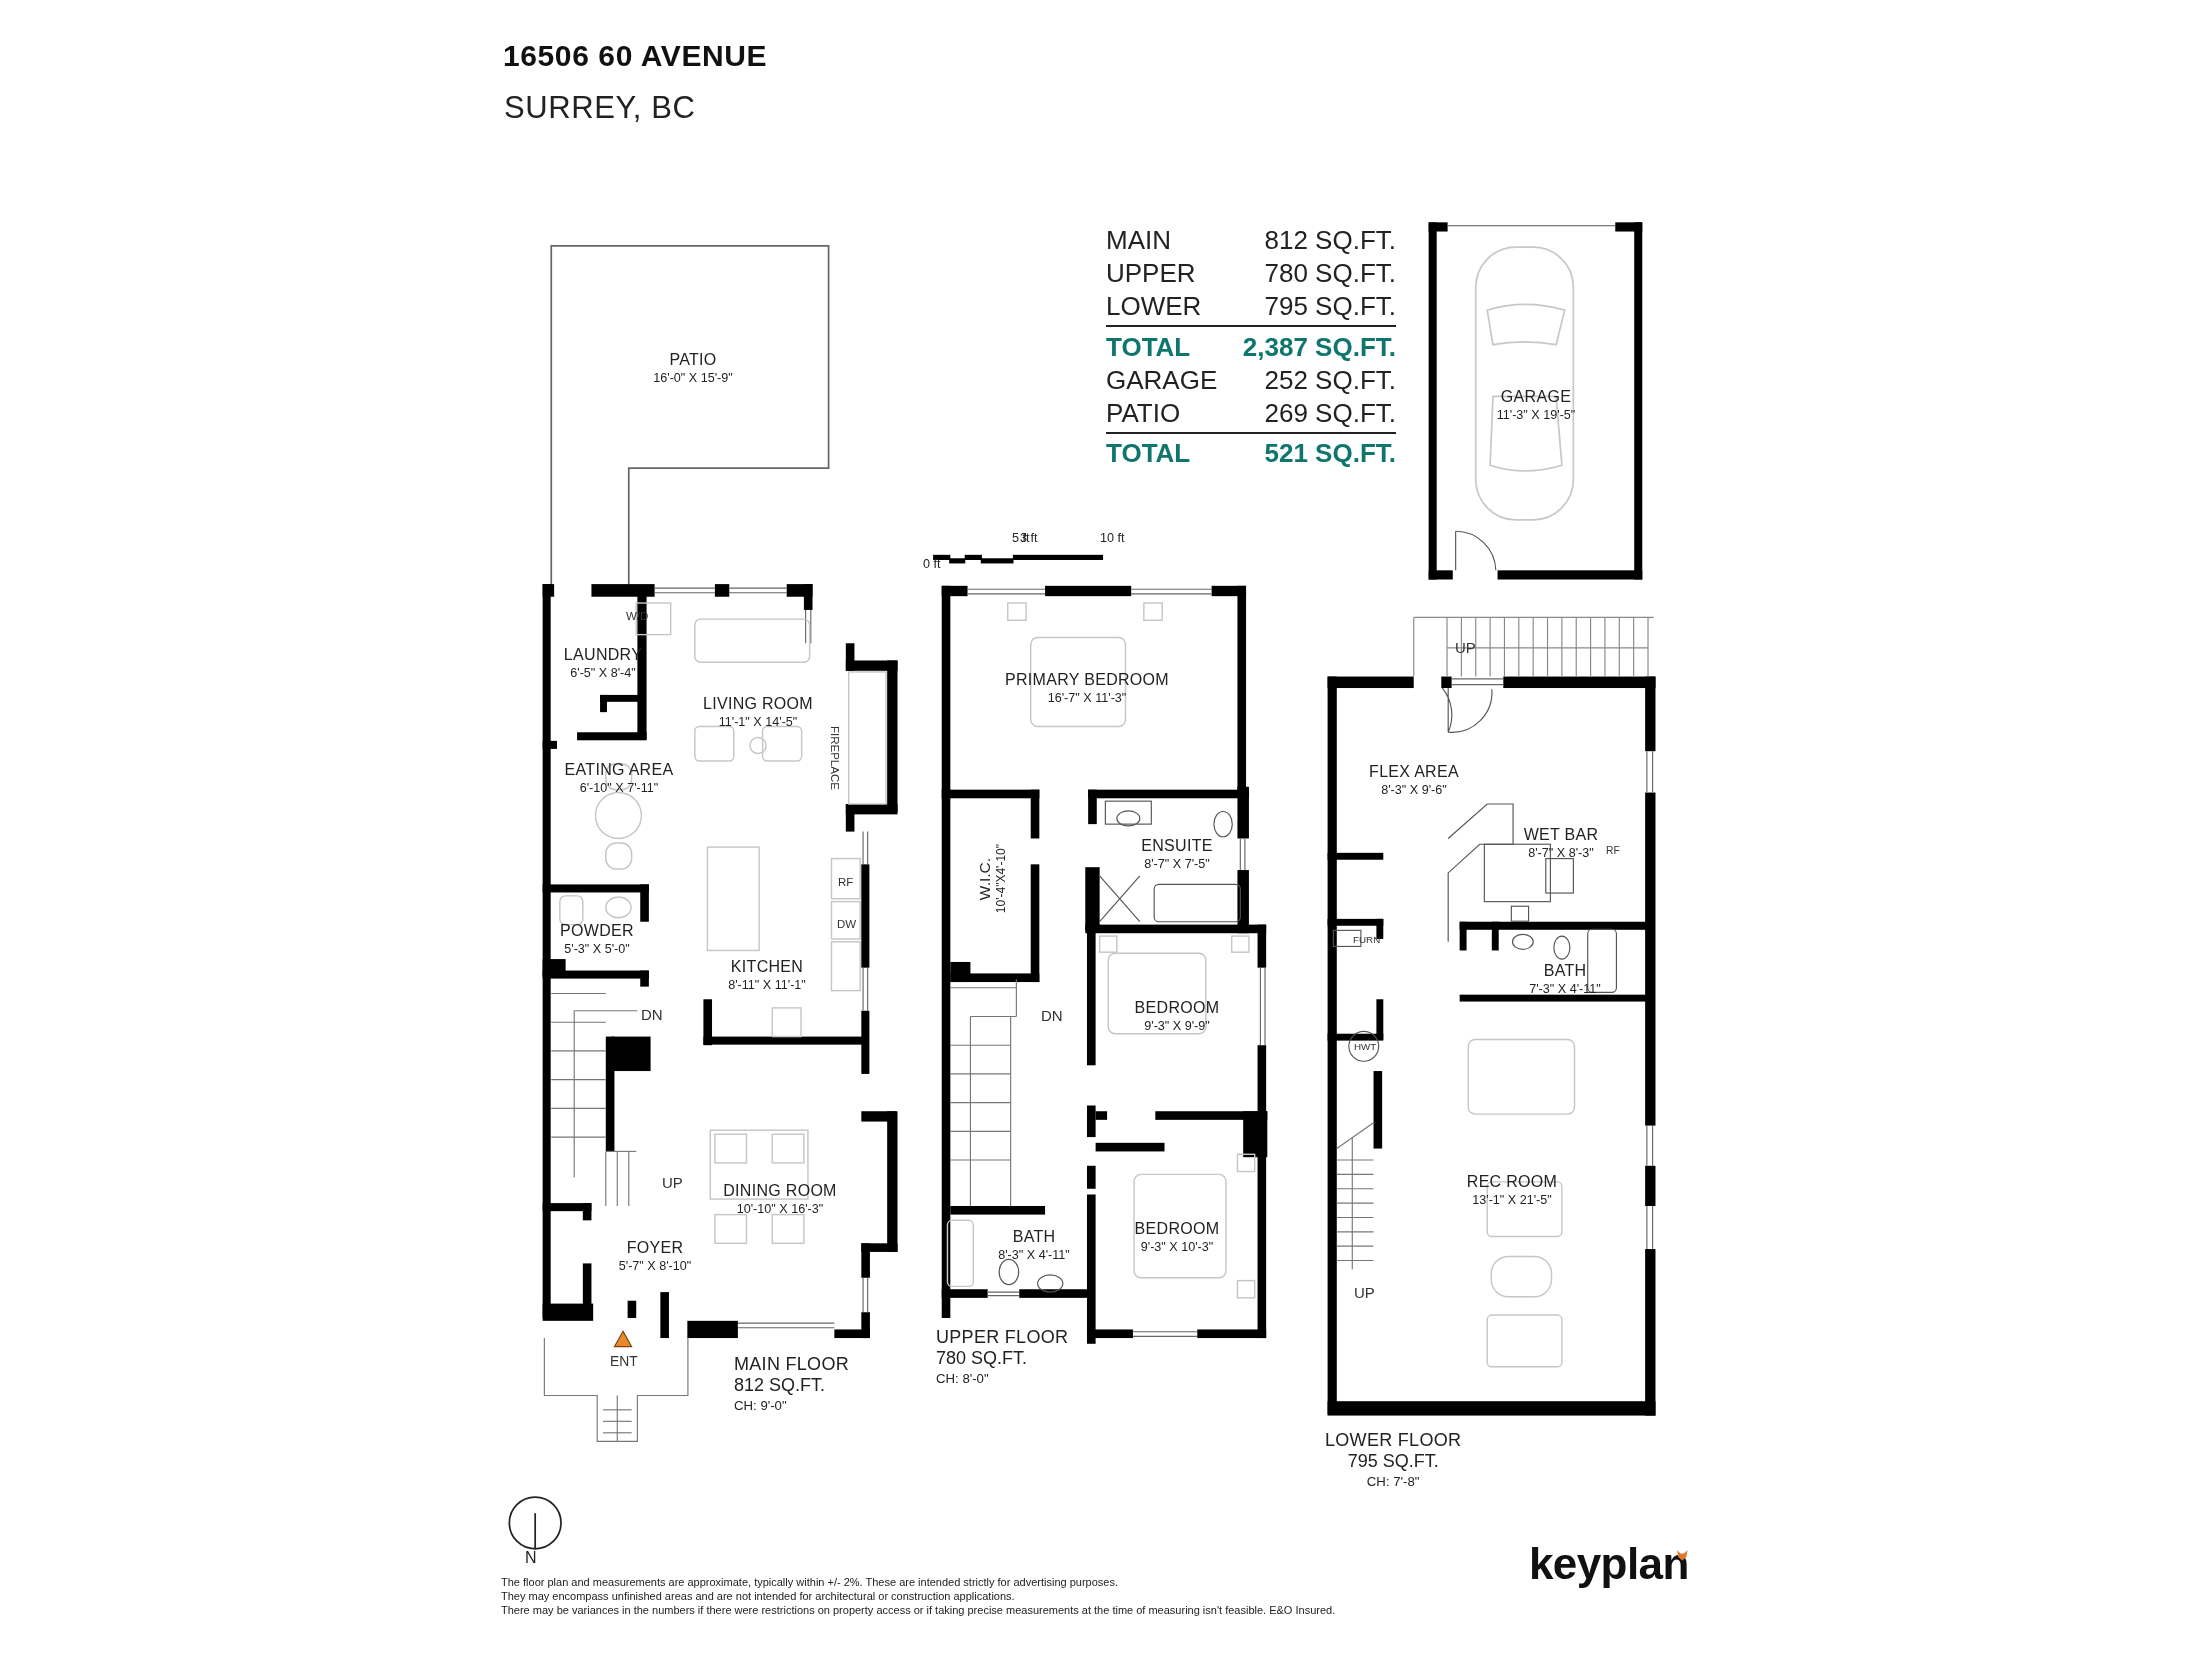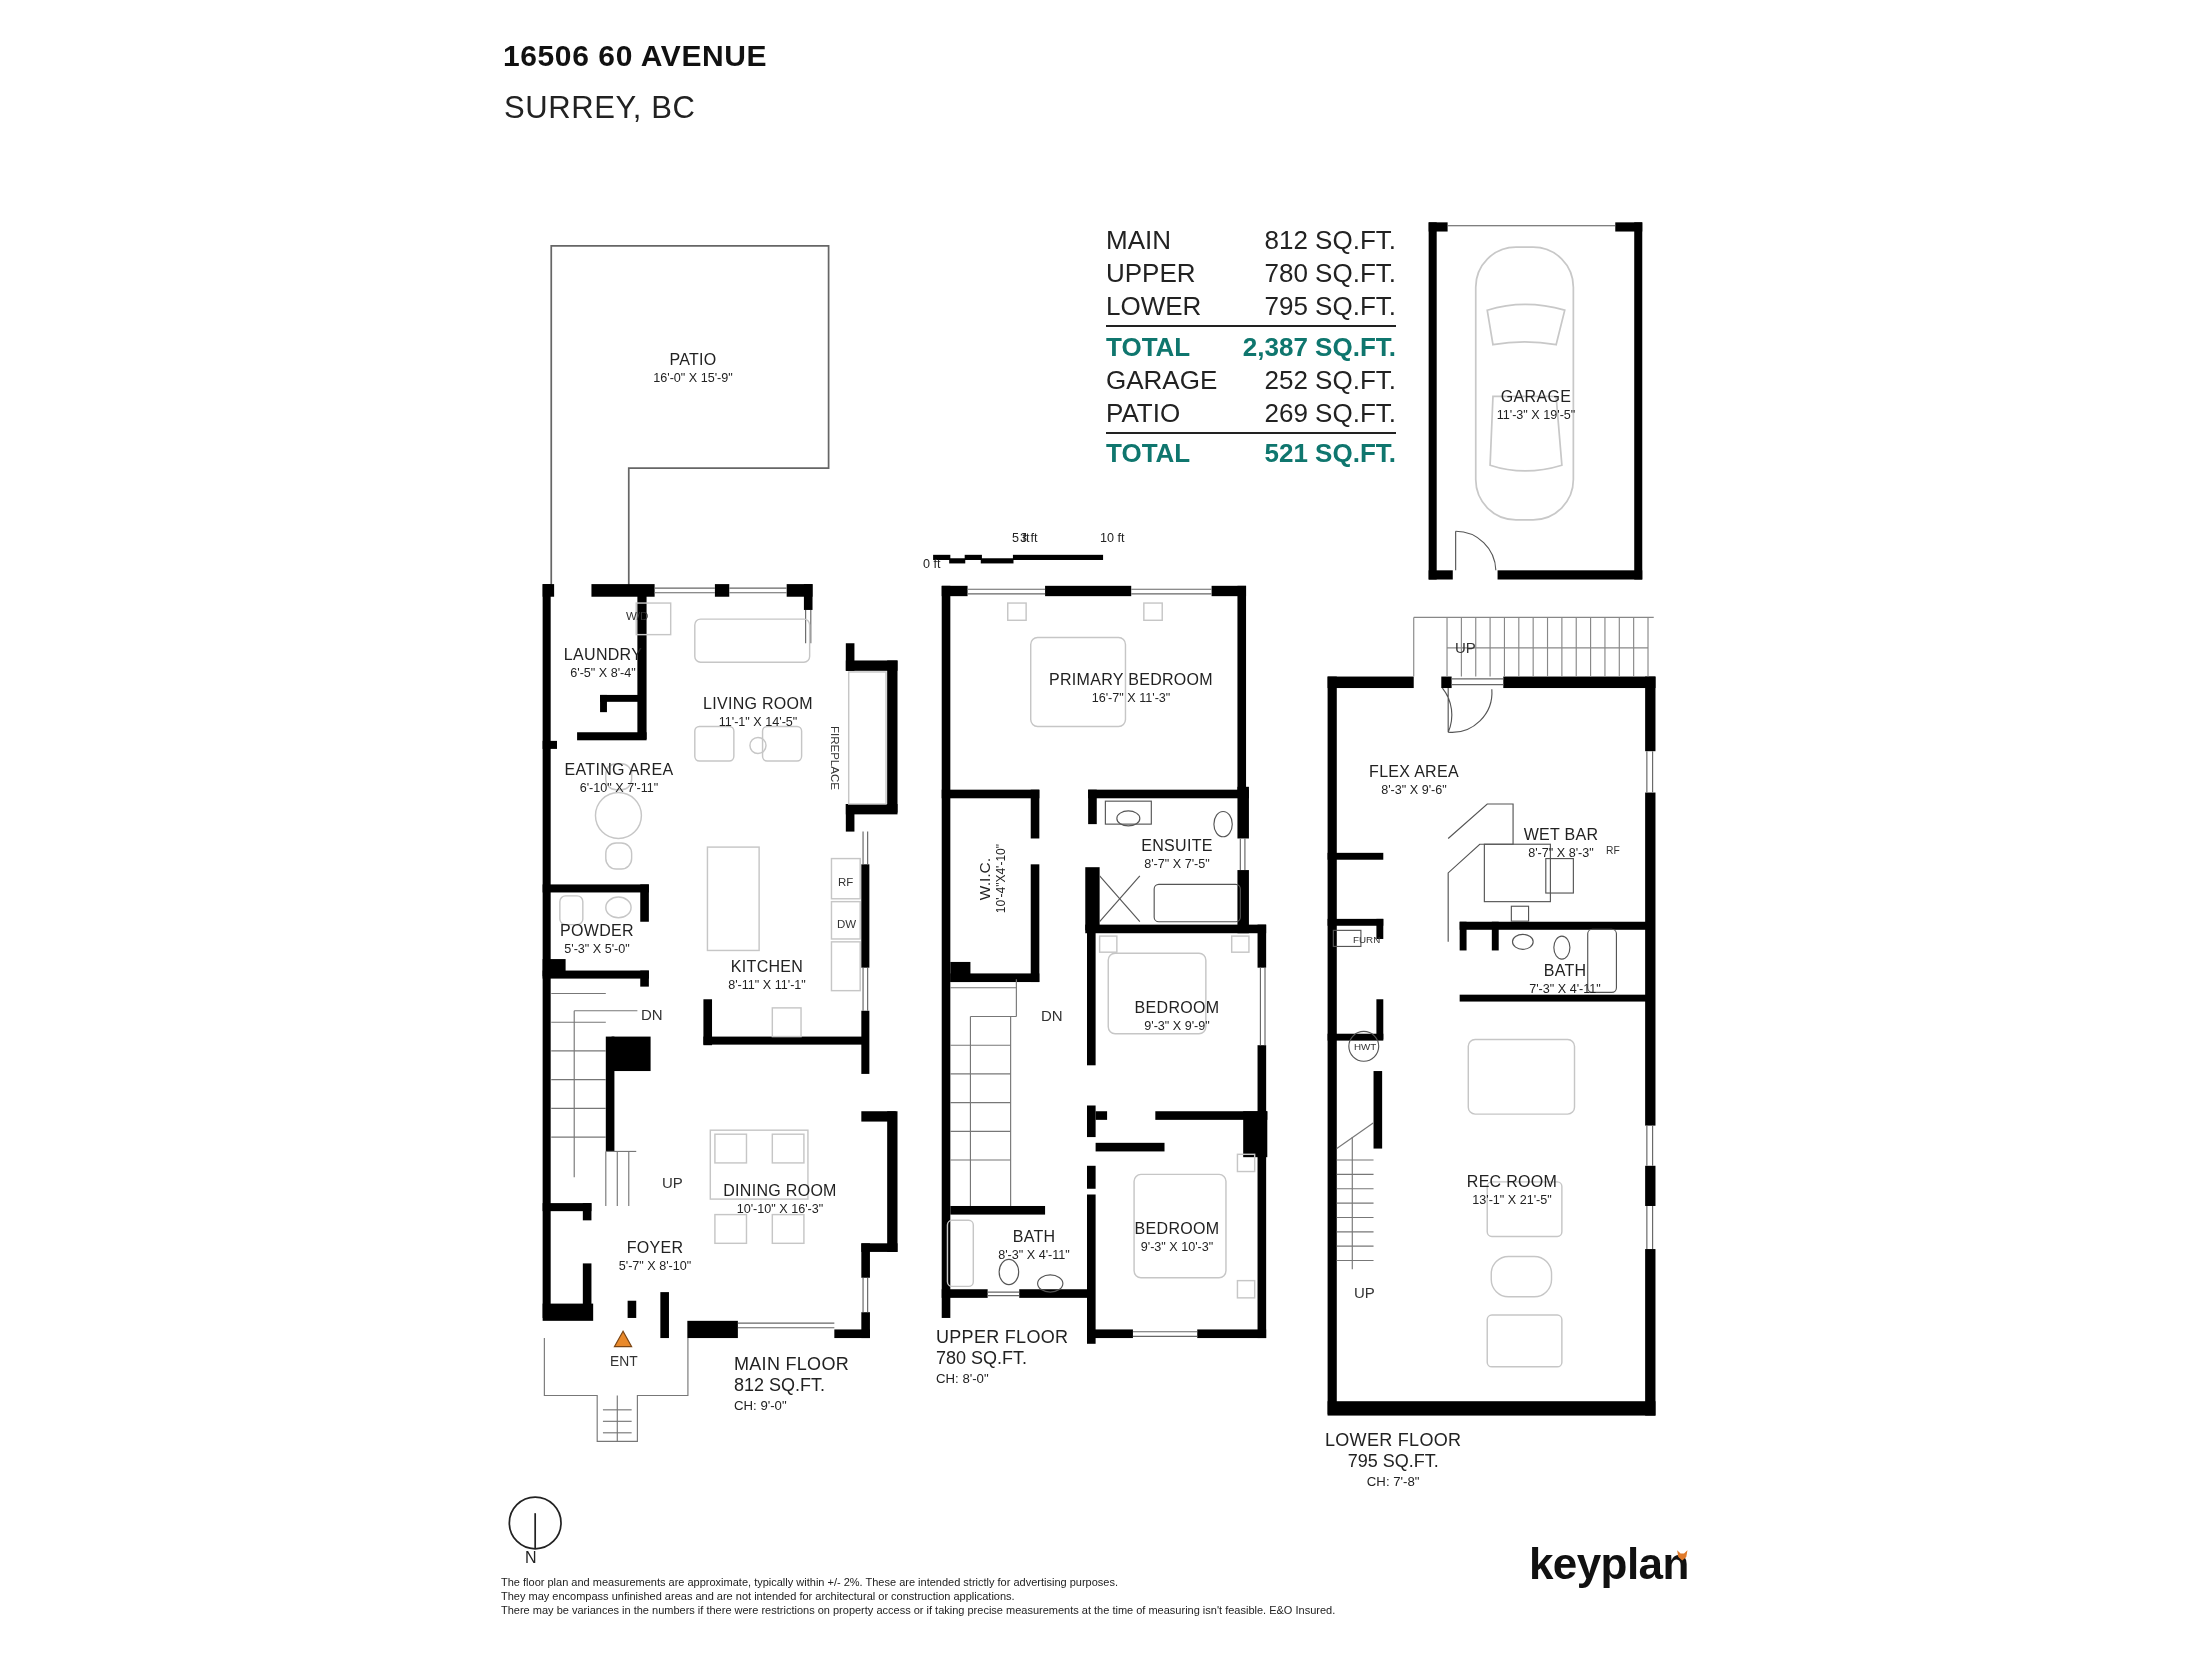--- a/index.html
+++ b/index.html
@@ -436,21 +436,21 @@
 <div class="small" style="left:837px;top:918px;">DW</div>
 <div class="small" style="left:641px;top:1006px;font-size:15px;">DN</div>
 <div class="small" style="left:662px;top:1174px;font-size:15px;">UP</div>
 <div class="small" style="left:610px;top:1354px;font-size:13.8px;">ENT</div>
 <div class="floor-lbl" style="left:734px;top:1354px;">
   <div class="n">MAIN FLOOR</div>
   <div class="s">812 SQ.FT.</div>
   <div class="c">CH: 9'-0"</div>
 </div>
 
-<div class="lbl" style="left:1087px;top:671px;margin-left:44px;">
+<div class="lbl" style="left:1087px;top:671px;">
   <div class="name">PRIMARY BEDROOM</div>
   <div class="dim">16'-7"  X  11'-3"</div>
 </div>
 <div class="vert" style="position:absolute;left:976px;top:844px;transform:rotate(180deg);text-align:center;color:#222;">
   <div style="font-size:15.5px;">W.I.C.</div>
   <div style="font-size:12px;">10'-4"X4'-10"</div>
 </div>
 <div class="lbl" style="left:1177px;top:837px;">
   <div class="name">ENSUITE</div>
   <div class="dim">8'-7"  X  7'-5"</div>

